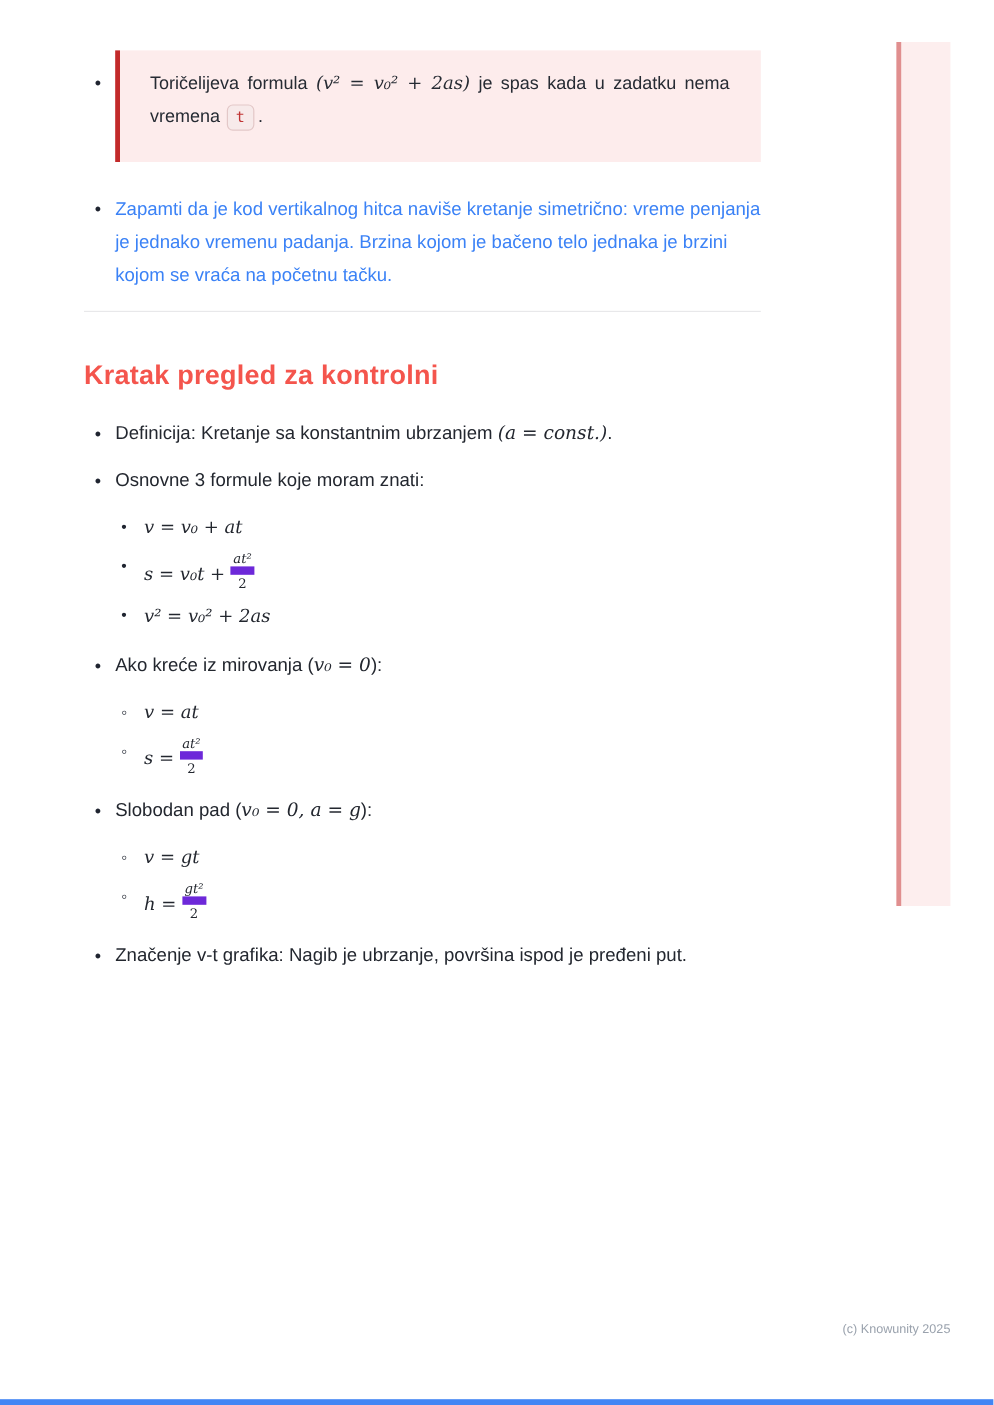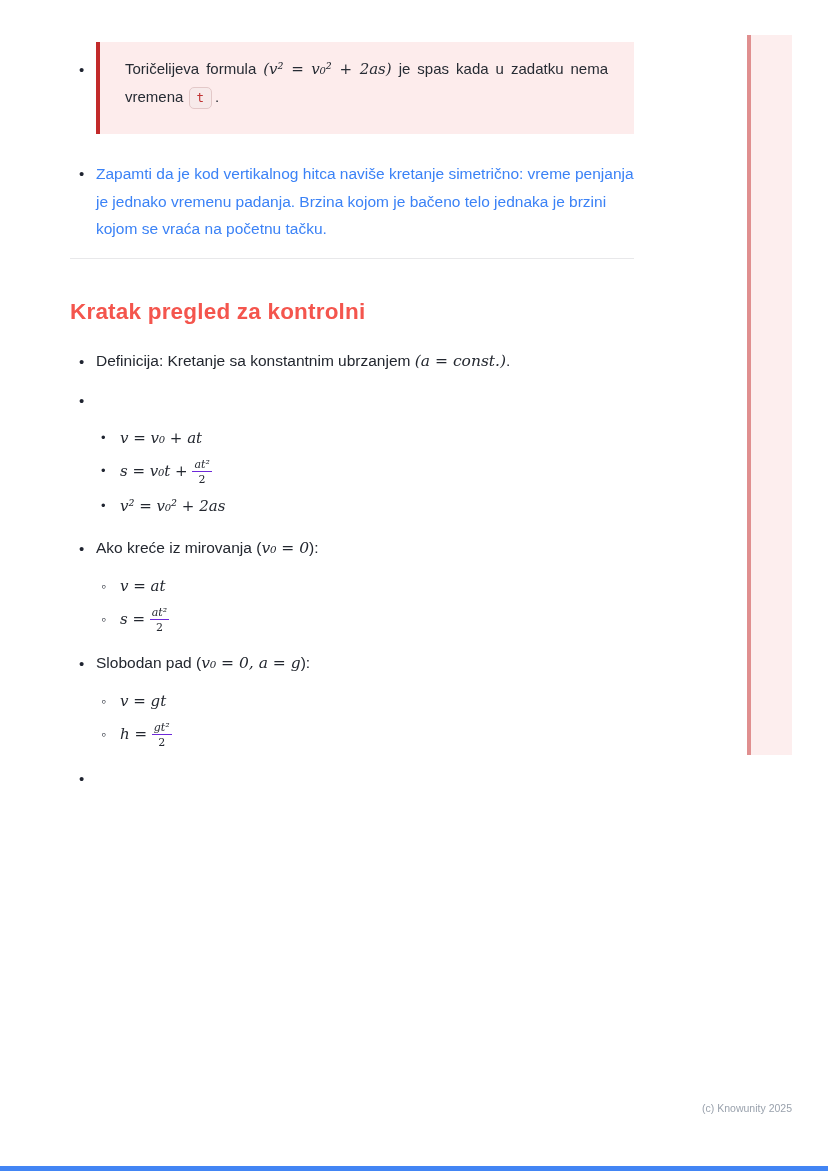--- a/index.html
+++ b/index.html
@@ -55,21 +55,21 @@
   .li-text { flex:1; font-size:15.5px; line-height:25px; color:#23272f; }
   .li-text strong { font-weight:normal; }
 
   .sublist { margin:9px 0 17px 26px; }
   .sub { margin-bottom:9px; }
   .sub .bullet { flex:0 0 24px; padding-left:5px; font-size:13px; line-height:24px; }
   .sub .bullet.open { font-size:14px; }
   .formula { font-size:15px; line-height:24px; }
 
   .frac { display:inline-block; vertical-align:-7px; text-align:center; line-height:1; font-size:11px; font-style:italic; }
-  .frac .num { display:block; border-bottom:1px solid #6d28d9; padding:0 2px 1.5px; }
+  .frac .num { display:block; border-bottom:7px solid #6d28d9; padding:0 2px 1.5px; }
   .frac .den { display:block; padding-top:1.5px; font-style:normal; }
 
   .footer { position:absolute; right:36px; top:1102px; font-size:10.5px; color:#9aa2ad; }
 </style>
 </head>
 <body>
 
 <div class="page">
 
   <div class="edge-band"></div>
@@ -95,20 +95,21 @@
     <div class="list">
 
       <div class="row li">
         <span class="bullet">•</span>
         <p class="li-text"><strong>Definicija</strong><span>: Kretanje sa konstantnim ubrzanjem </span><span class="math">(a = const.)</span><span>.</span></p>
       </div>
 
       <div class="li-block">
         <div class="row li">
           <span class="bullet">•</span>
+          <p class="li-text"><strong>Osnovne 3 formule koje moram znati:</strong></p>
         </div>
         <div class="sublist">
           <div class="row sub">
             <span class="bullet">•</span>
             <p class="li-text math formula">v = v₀ + at</p>
           </div>
           <div class="row sub">
             <span class="bullet">•</span>
             <p class="li-text math formula"><span>s = v₀t + </span><span class="frac"><span class="num">at²</span><span class="den">2</span></span></p>
           </div>
@@ -148,20 +149,21 @@
           </div>
           <div class="row sub">
             <span class="bullet open">◦</span>
             <p class="li-text math formula"><span>h = </span><span class="frac"><span class="num">gt²</span><span class="den">2</span></span></p>
           </div>
         </div>
       </div>
 
       <div class="row li">
         <span class="bullet">•</span>
+        <p class="li-text"><strong>Značenje v-t grafika</strong><span>: Nagib je ubrzanje, površina ispod je pređeni put.</span></p>
       </div>
 
     </div>
   </div>
 
   <div class="footer">(c) Knowunity 2025</div>
 
   <div class="bottom-bar"></div>
 
 </div>

